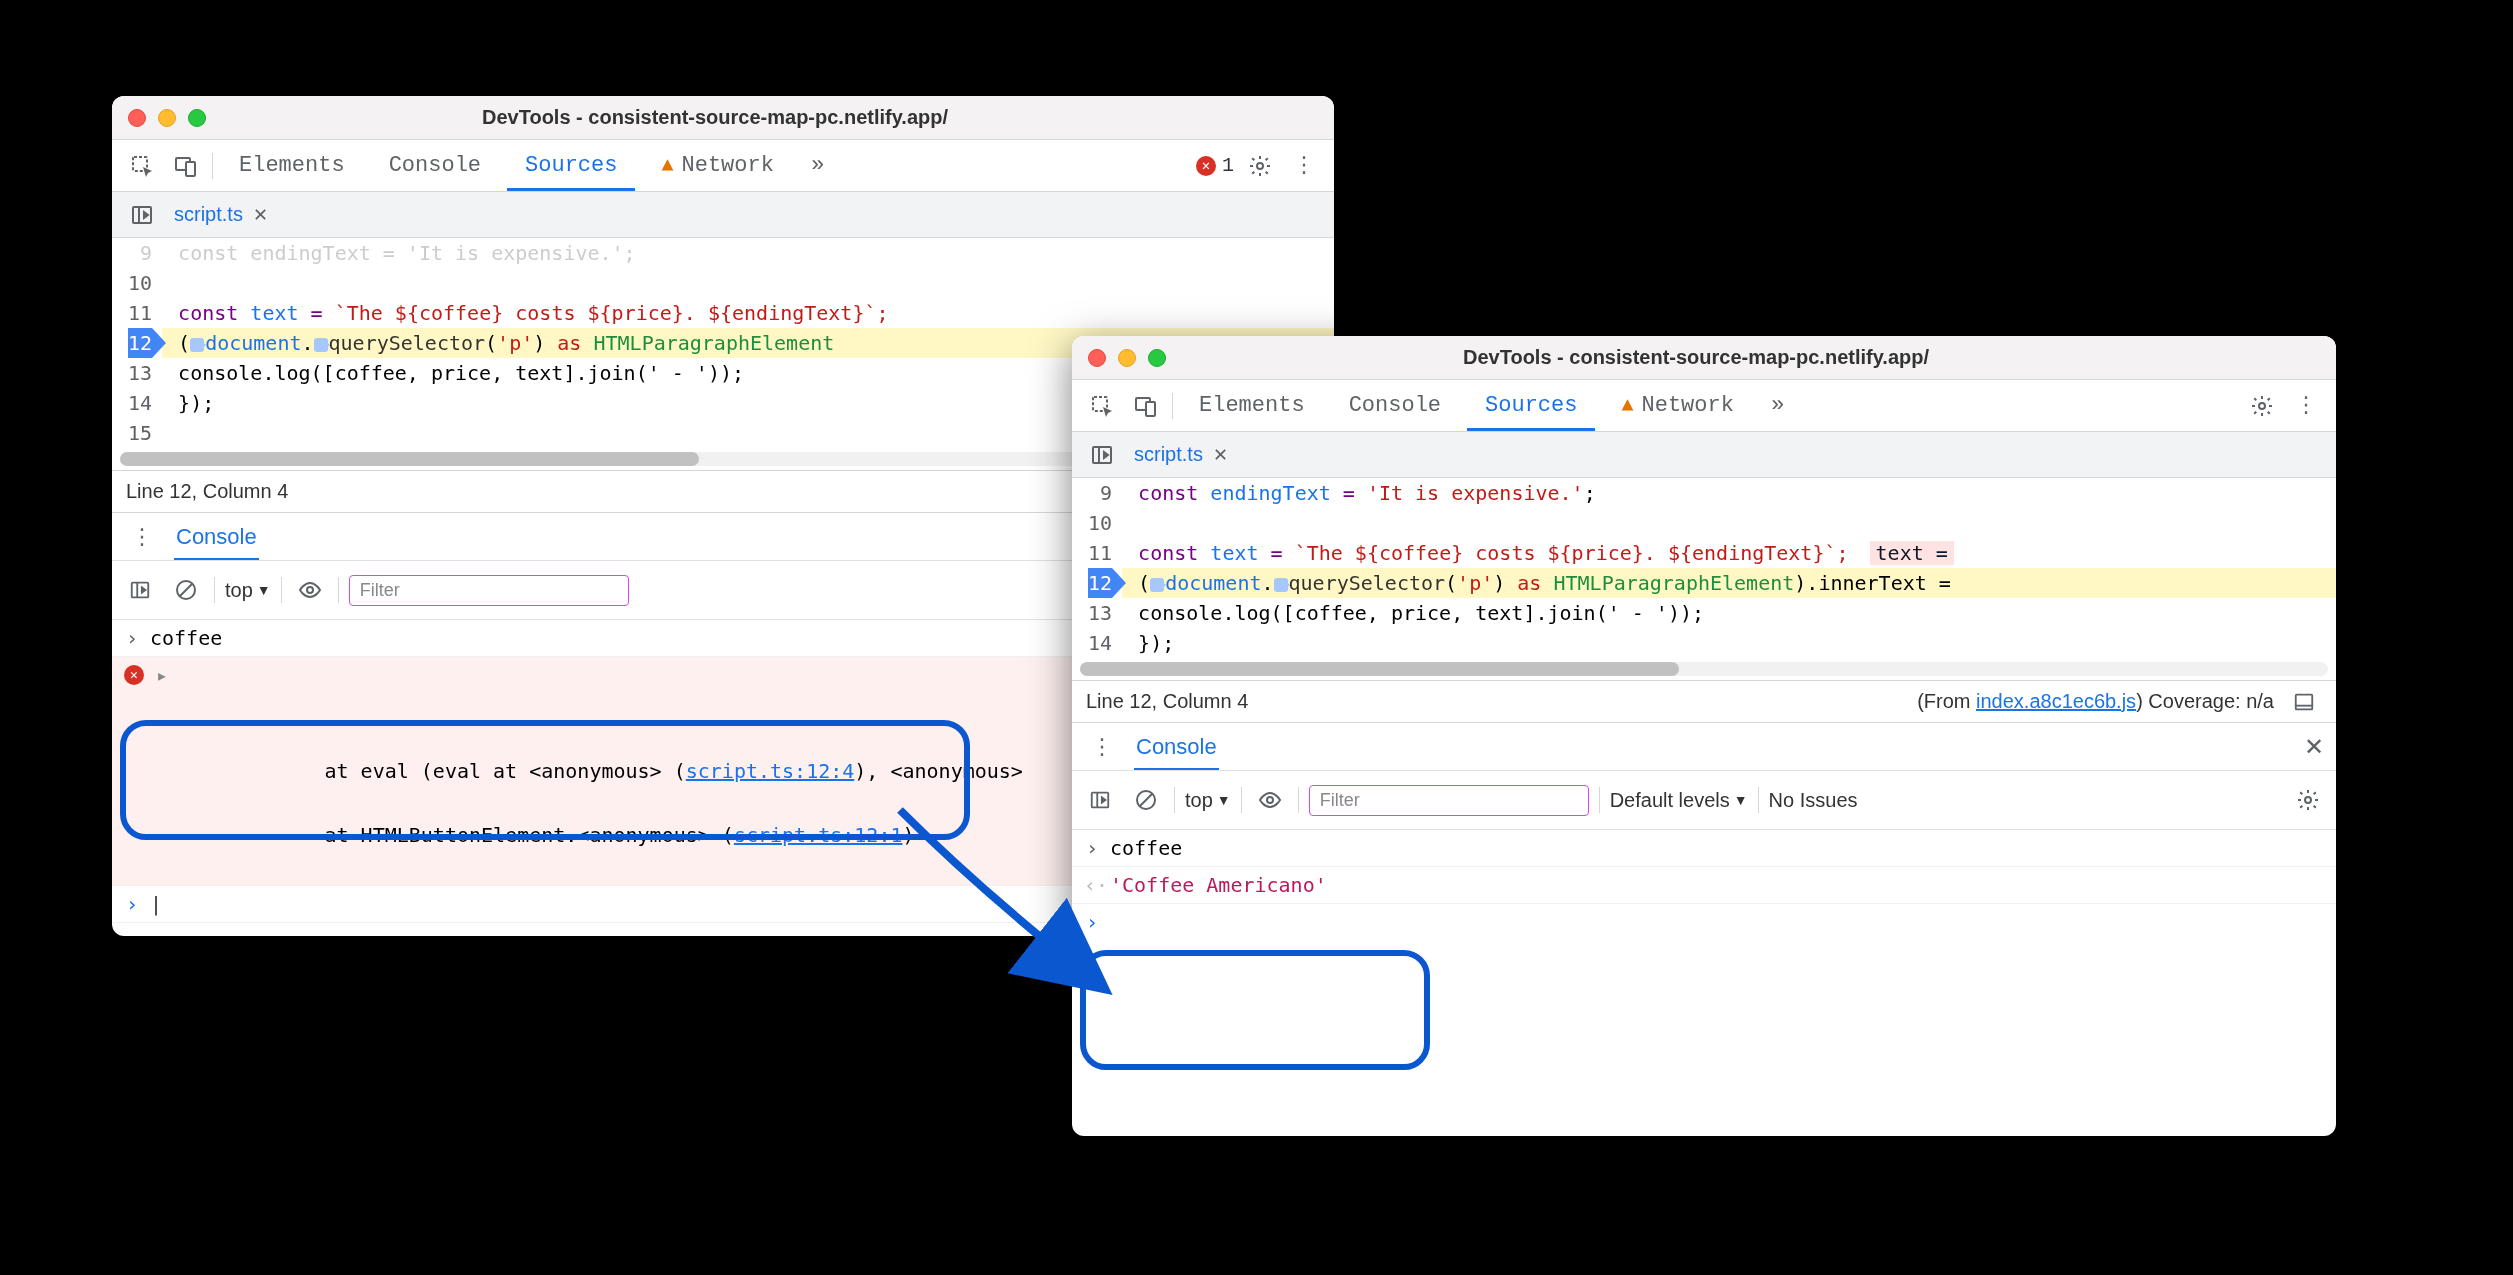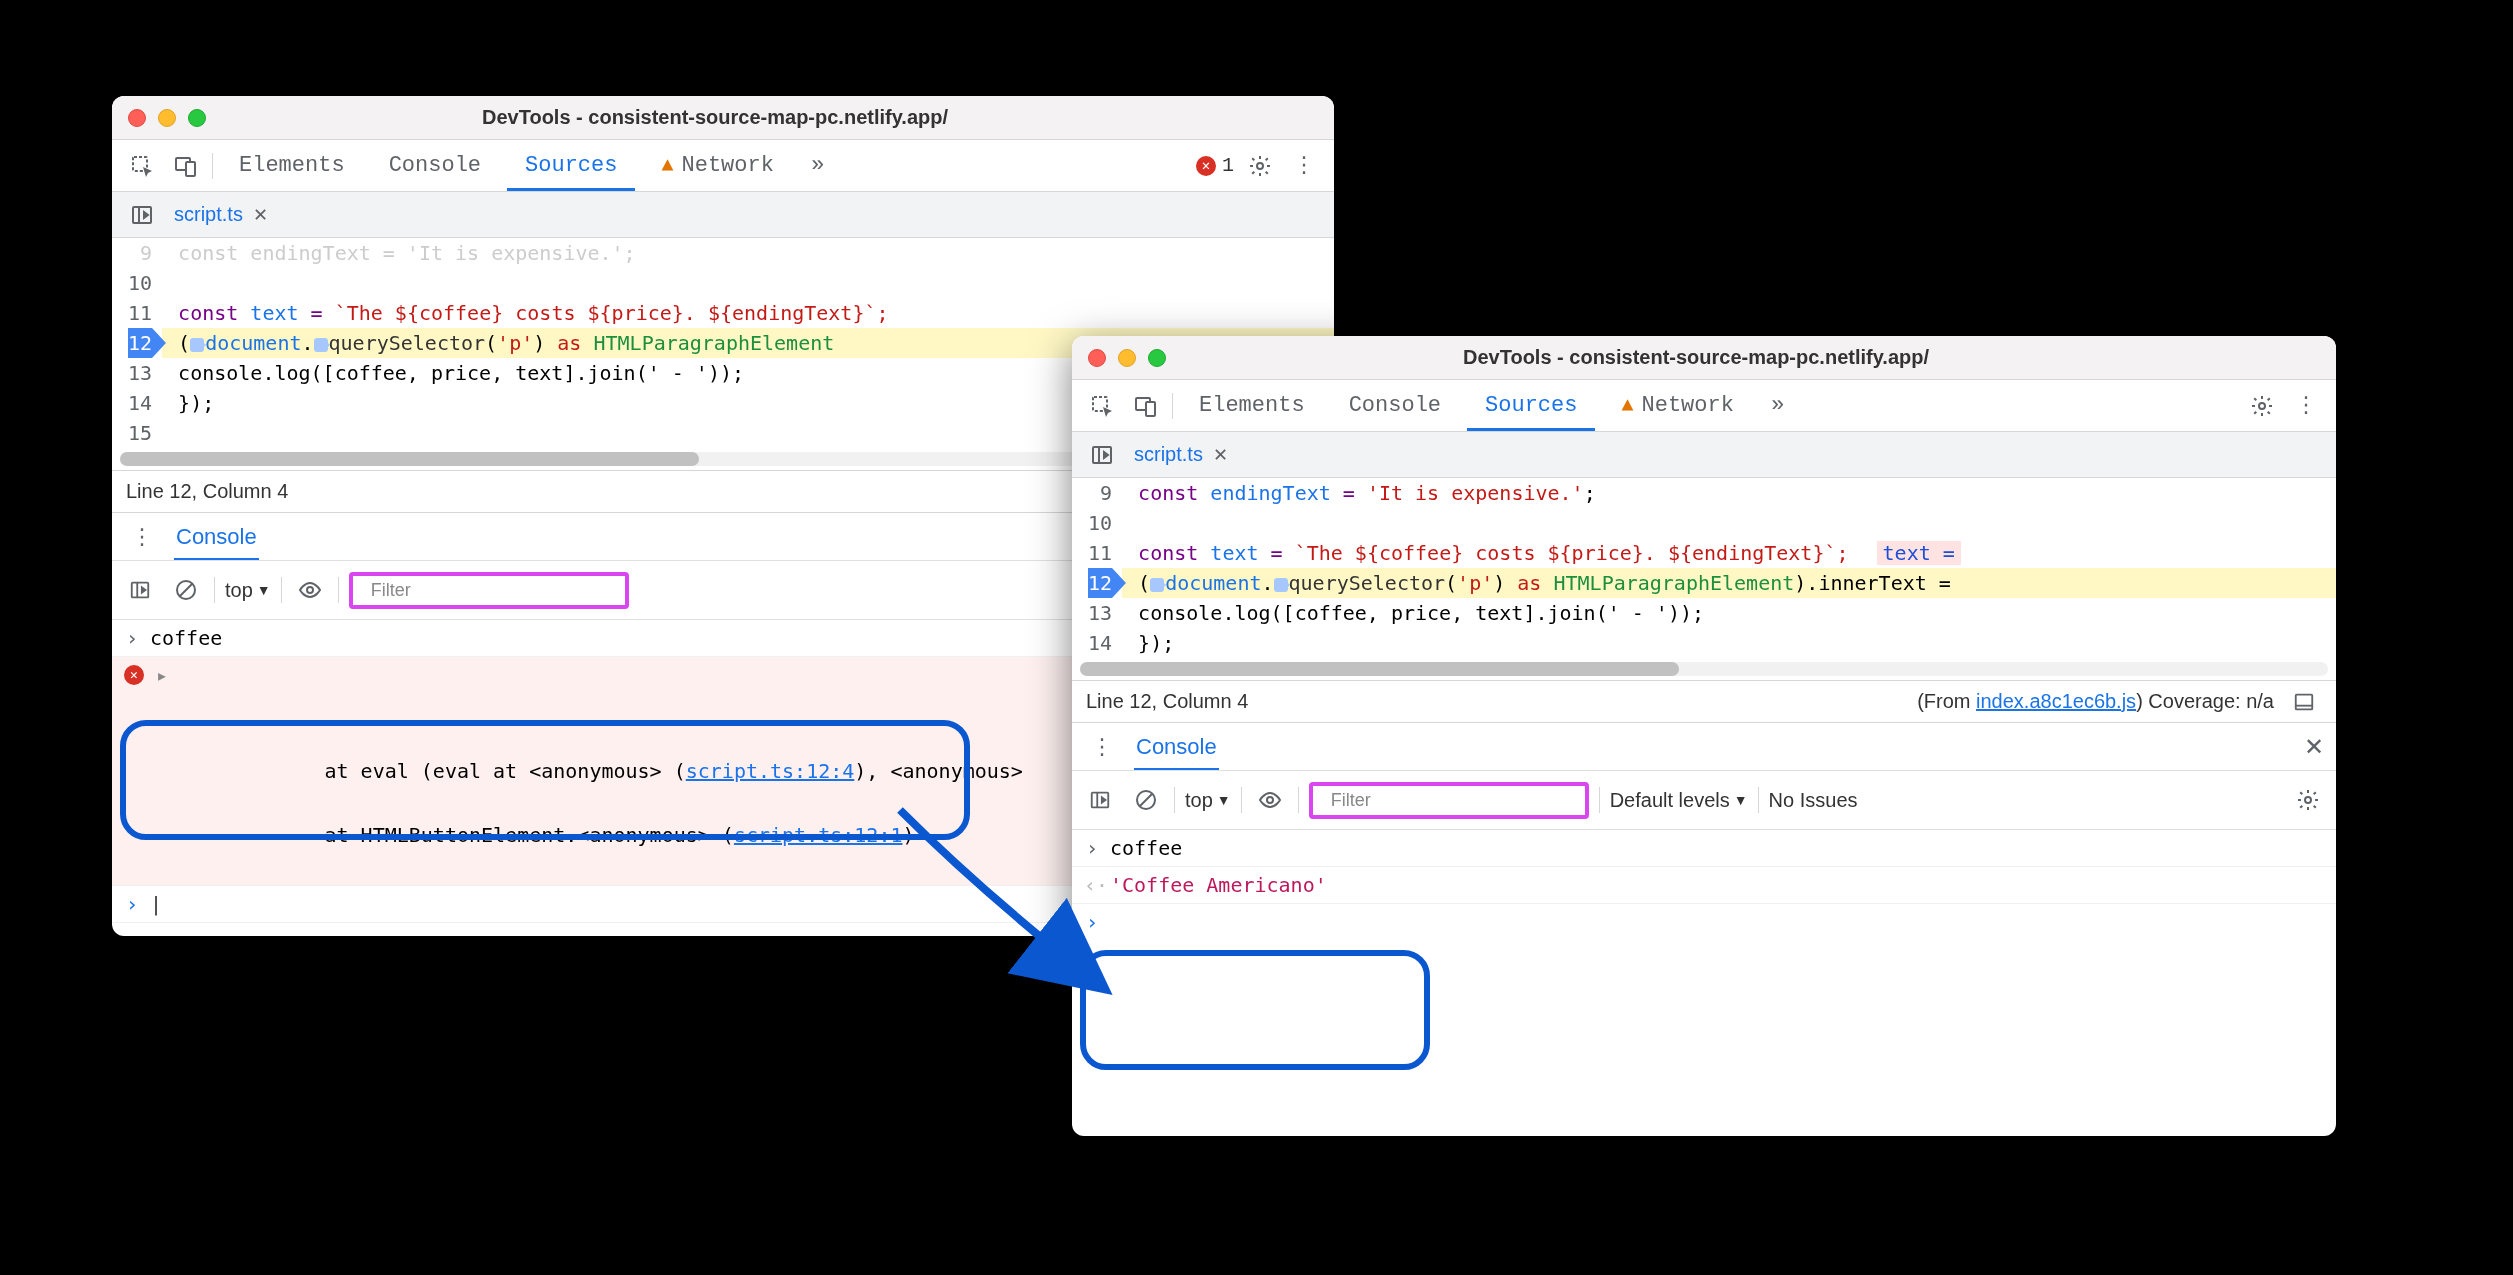--- a/index.html
+++ b/index.html
@@ -111,21 +111,21 @@
   .cline.highlight { background: #fff8c5; }
   .kw { color: #708; }
   .kw2 { color: #c41a16; }
   .var { color: #1a73e8; }
   .str { color: #c41a16; }
   .fn { color: #333; }
   .op { color: #708; }
   .type { color: #1c8e3c; }
   .prop-ico { display:inline-block; width:14px; height:14px; background:#a6c8ff; border-radius:3px; vertical-align:middle; margin-right:1px; position:relative; }
   .prop-ico::after{content:"";position:absolute;right:-2px;top:3px;border-top:4px solid transparent;border-bottom:4px solid transparent;border-left:4px solid #a6c8ff;}
-  .inline-val { background:#ffe3e3; color:#1d4ed8; padding:0 6px; margin-left:28px; }
+  .inline-val { background:#ffe3e3; color:#0f172a; padding:0 6px; margin-left:21px; }
 
   .hscroll { height: 14px; background: #f1f1f1; margin: 4px 8px; border-radius: 7px; position: relative; }
   .hscroll .thumb { position:absolute; left:0; top:0; height:14px; width:48%; background:#c1c1c1; border-radius:7px; }
 
   .statusbar {
     height: 42px;
     border-top: 1px solid #d6d6d6;
     display: flex;
     align-items: center;
     padding: 0 14px;
@@ -153,23 +153,23 @@
     border-bottom: 1px solid #e0e0e0;
     display: flex;
     align-items: center;
     padding: 0 10px;
     gap: 10px;
     font-size: 20px;
     color: #333;
   }
   .vdiv { width: 1px; height: 26px; background: #d6d6d6; }
   .filter-input {
-    border: 4px solid #d946ef;
+    border: 1px solid #d946ef;
     border-radius: 4px;
-    padding: 4px 18px;
+    padding: 4px 10px;
     font-size: 18px;
     width: 280px;
     color: #888;
     background:#fff;
   }
   .dropdown { display:flex; align-items:center; gap:4px; cursor:pointer; }
   .dd-caret { font-size: 14px; }
 
   .console-body {
     font-family: Menlo, Consolas, monospace;

